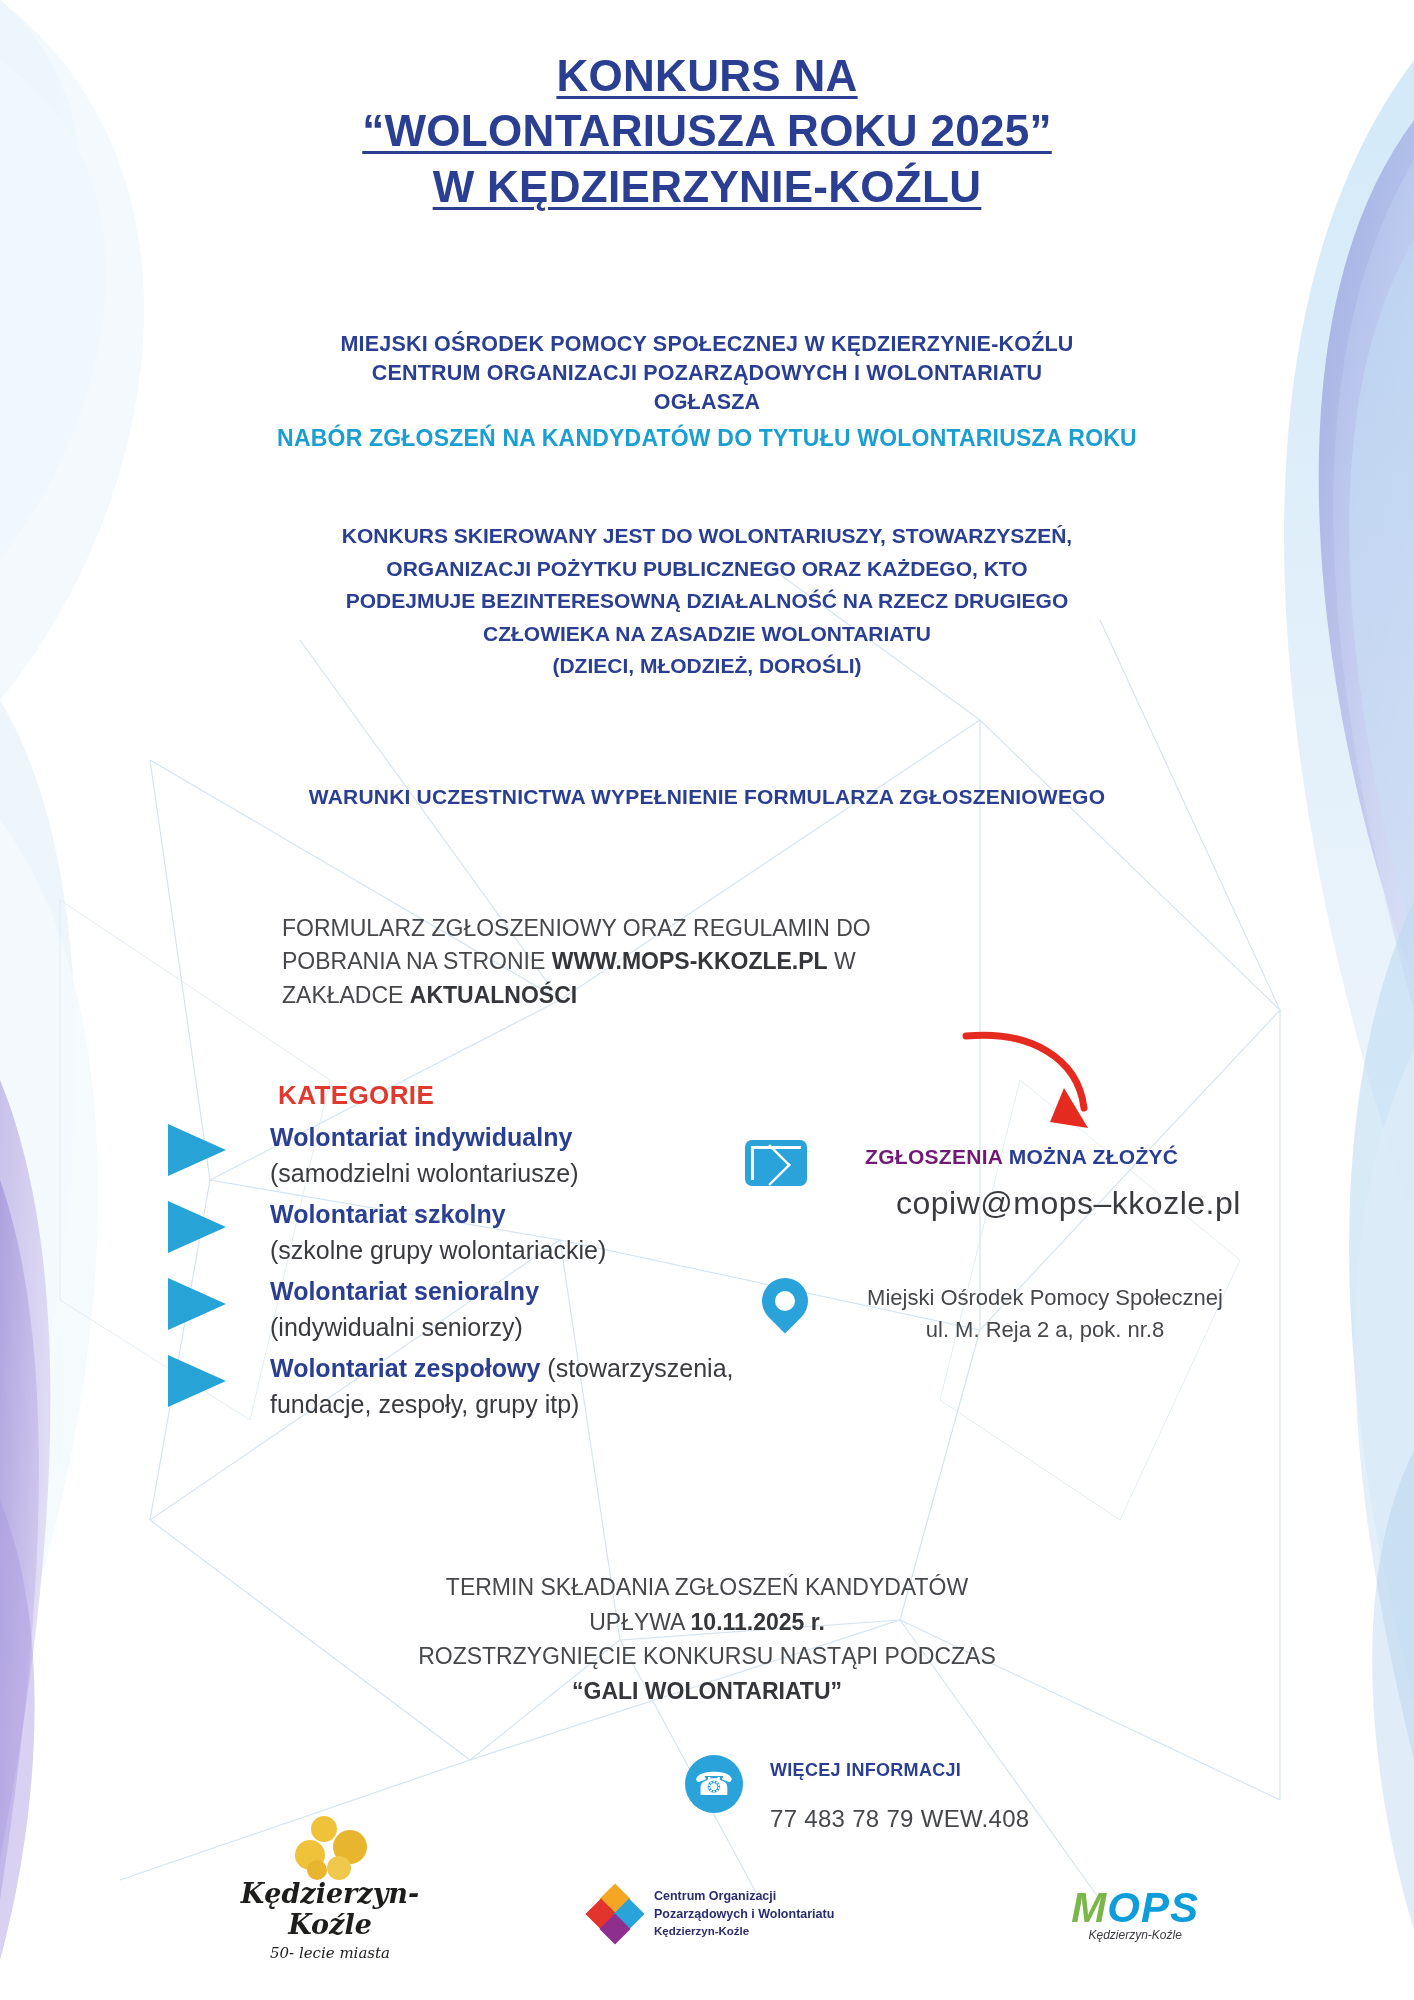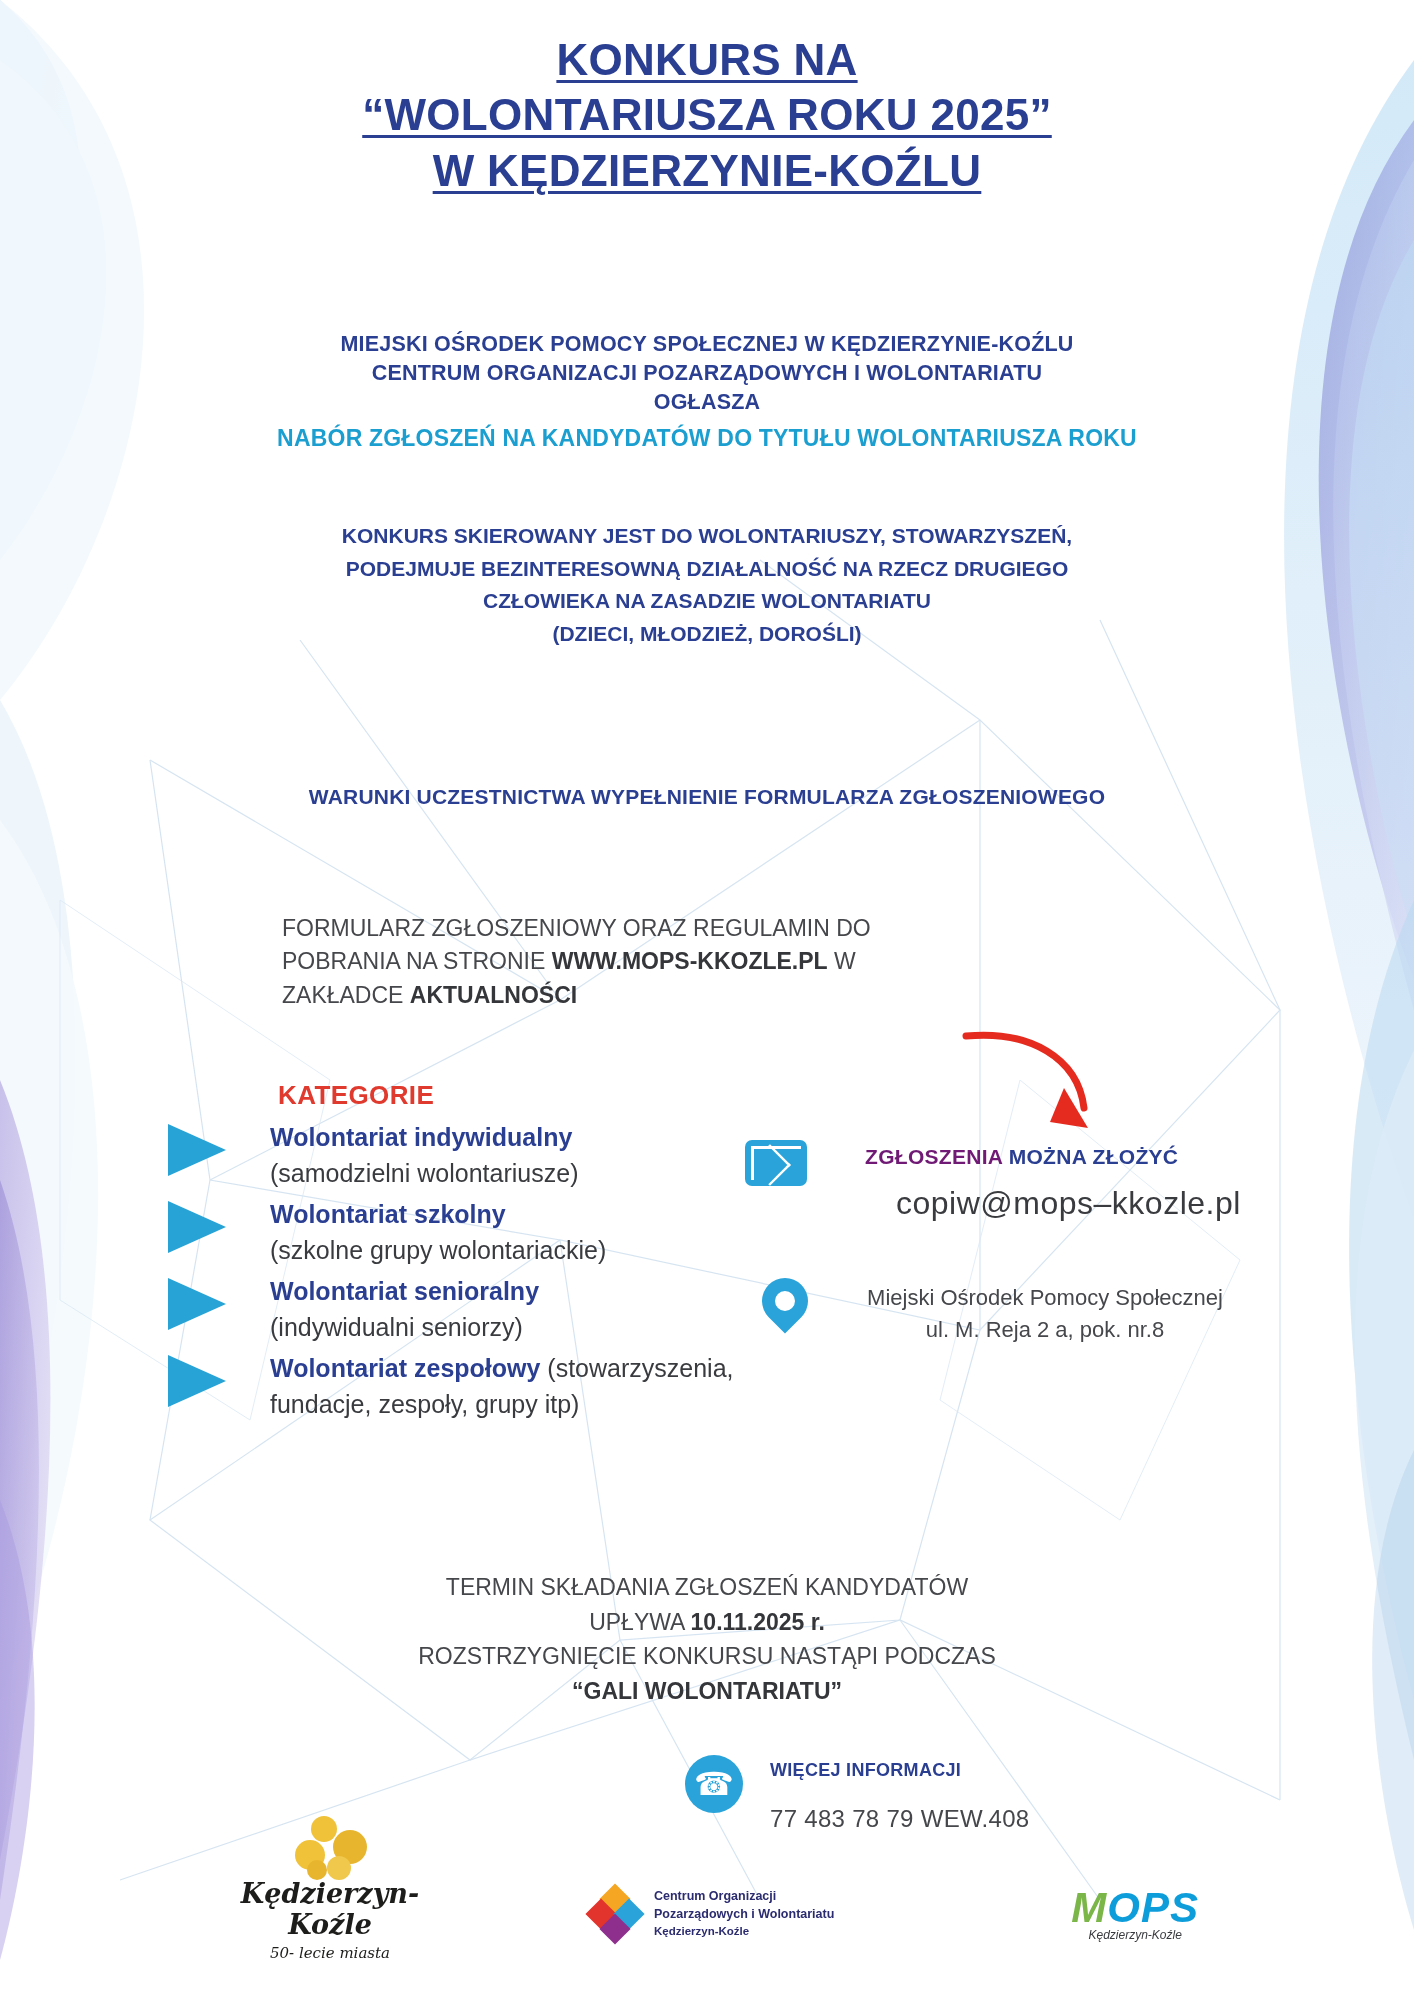--- a/index.html
+++ b/index.html
@@ -11,21 +11,21 @@
   .poster{position:absolute;inset:0;overflow:hidden;background:#fff;}
 
   
   .bg{position:absolute;inset:0;z-index:0;}
   .bg svg{display:block;width:100%;height:100%;}
 
   
   .content{position:absolute;inset:0;z-index:3;}
 
   .title{
-    position:absolute;top:32px;left:0;right:0;text-align:center;
+    position:absolute;top:48px;left:0;right:0;text-align:center;
     color:#2b3f92;font-weight:bold;font-size:44px;line-height:1.26;
     letter-spacing:.3px;
   }
   .title span{display:block;text-decoration:underline;text-underline-offset:5px;text-decoration-thickness:3px;}
 
   .org{
     position:absolute;top:330px;left:120px;right:120px;text-align:center;
     color:#2b3f92;font-weight:bold;font-size:21.5px;line-height:1.35;letter-spacing:.2px;
   }
   .org .cyan{color:#1b9fd1;font-size:23px;display:block;margin-top:7px;line-height:1.3;}
@@ -213,20 +213,21 @@
 
     <div class="org">
       <div>MIEJSKI OŚRODEK POMOCY SPOŁECZNEJ W KĘDZIERZYNIE-KOŹLU</div>
       <div>CENTRUM ORGANIZACJI POZARZĄDOWYCH I WOLONTARIATU</div>
       <div>OGŁASZA</div>
       <span class="cyan">NABÓR ZGŁOSZEŃ NA KANDYDATÓW DO TYTUŁU WOLONTARIUSZA ROKU</span>
     </div>
 
     <div class="scope">
       <div>KONKURS SKIEROWANY JEST DO WOLONTARIUSZY, STOWARZYSZEŃ,</div>
+      <div>ORGANIZACJI POŻYTKU PUBLICZNEGO ORAZ KAŻDEGO, KTO</div>
       <div>PODEJMUJE BEZINTERESOWNĄ DZIAŁALNOŚĆ NA RZECZ DRUGIEGO</div>
       <div>CZŁOWIEKA NA ZASADZIE WOLONTARIATU</div>
       <div>(DZIECI, MŁODZIEŻ, DOROŚLI)</div>
     </div>
 
     <div class="warunki">WARUNKI UCZESTNICTWA WYPEŁNIENIE FORMULARZA ZGŁOSZENIOWEGO</div>
 
     <div class="formularz">
       <span>FORMULARZ ZGŁOSZENIOWY ORAZ REGULAMIN DO POBRANIA NA STRONIE </span><b>WWW.MOPS-KKOZLE.PL</b><span> W ZAKŁADCE </span><b>AKTUALNOŚCI</b>
     </div>

